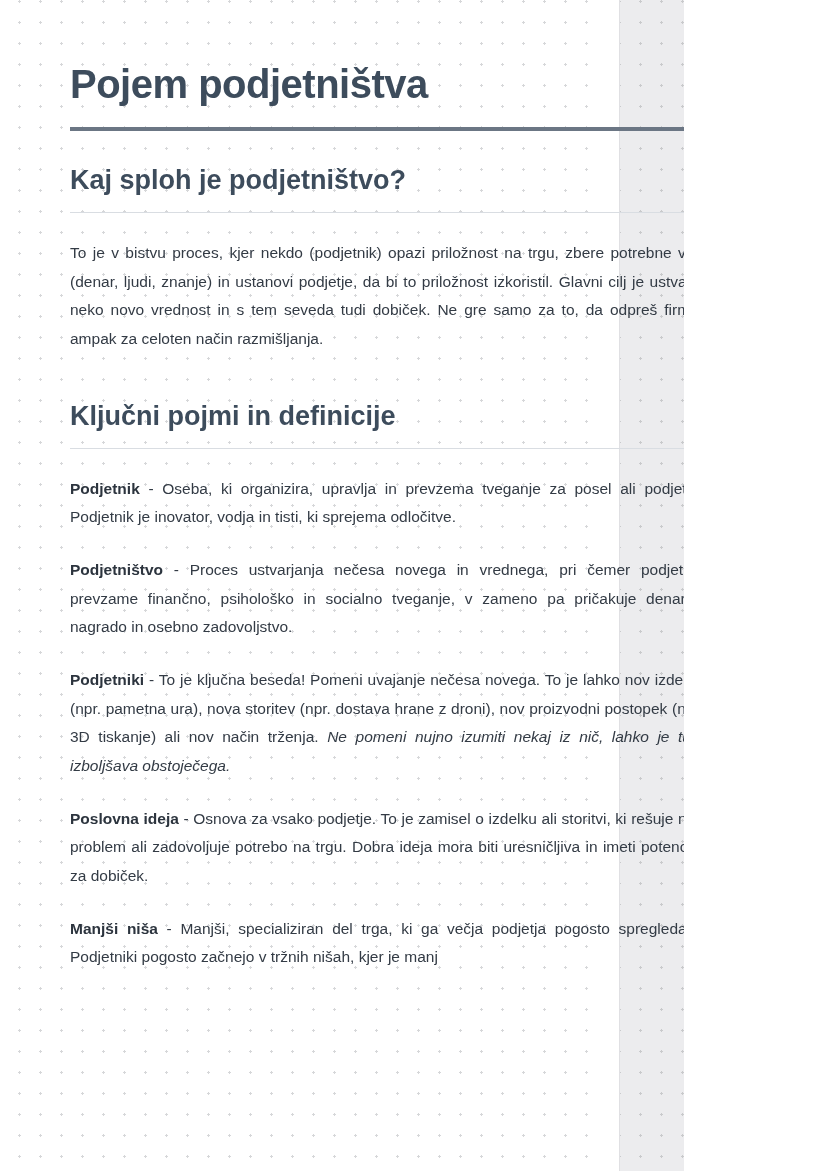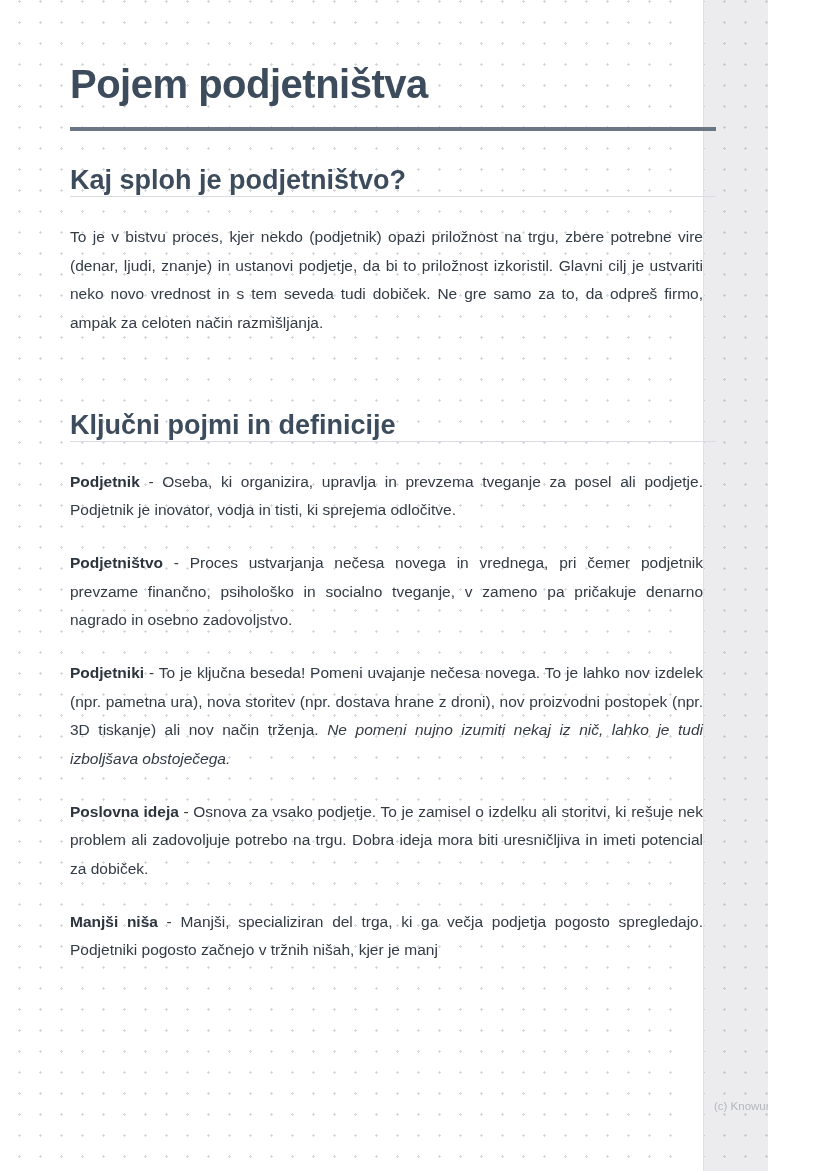--- a/index.html
+++ b/index.html
@@ -4,21 +4,21 @@
 <style>
   html, body { margin: 0; padding: 0; }
   body {
     width: 828px; height: 1171px;
     font-family: "Liberation Sans", sans-serif;
     background: #ffffff;
     overflow: hidden;
   }
   .page {
     position: relative;
-    width: 768px; height: 1171px;
+    width: 684px; height: 1171px;
     background-color: #ffffff;
     background-image: radial-gradient(circle, #d6d7d9 1.1px, transparent 1.4px);
     background-size: 21px 21px;
     background-position: 9px 12px;
     overflow: hidden;
   }
   
   .edge-gap {
     position: absolute; top: 0; bottom: 0;
     right: 64px; width: 18px;
@@ -47,26 +47,27 @@
     color: #3d4c5c;
   }
   .rule-thick {
     height: 4px;
     background: #6b7684;
     border: none;
     margin: 0 0 34px 0;
   }
   .section-heading {
     margin: 0 0 26px 0;
+    padding-bottom: 16px;
     font-size: 27px;
     font-weight: bold;
     color: #3d4c5c;
     border-bottom: 1px solid #d9dde2;
   }
-  .section-heading.second { margin-top: 72px; }
+  .section-heading.second { margin-top: 47px; }
   p.body-text {
     margin: 0 13px 24px 0;
     font-size: 15.5px;
     line-height: 1.85;
     text-align: justify;
     color: #333b45;
   }
   p.body-text b { color: #2c343e; }
   p.body-text em { font-style: italic; }
   .footer {

